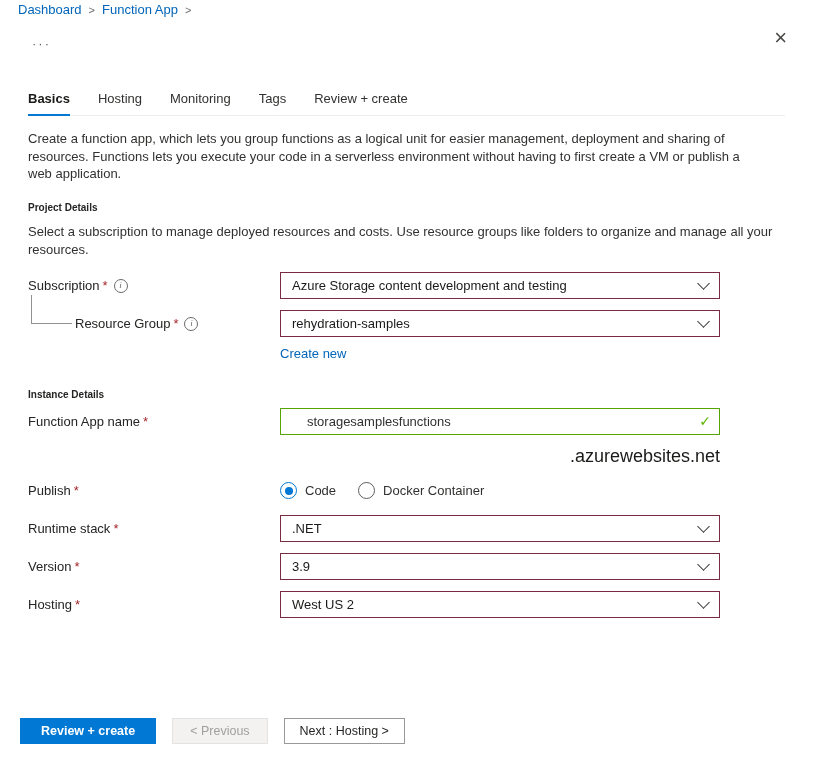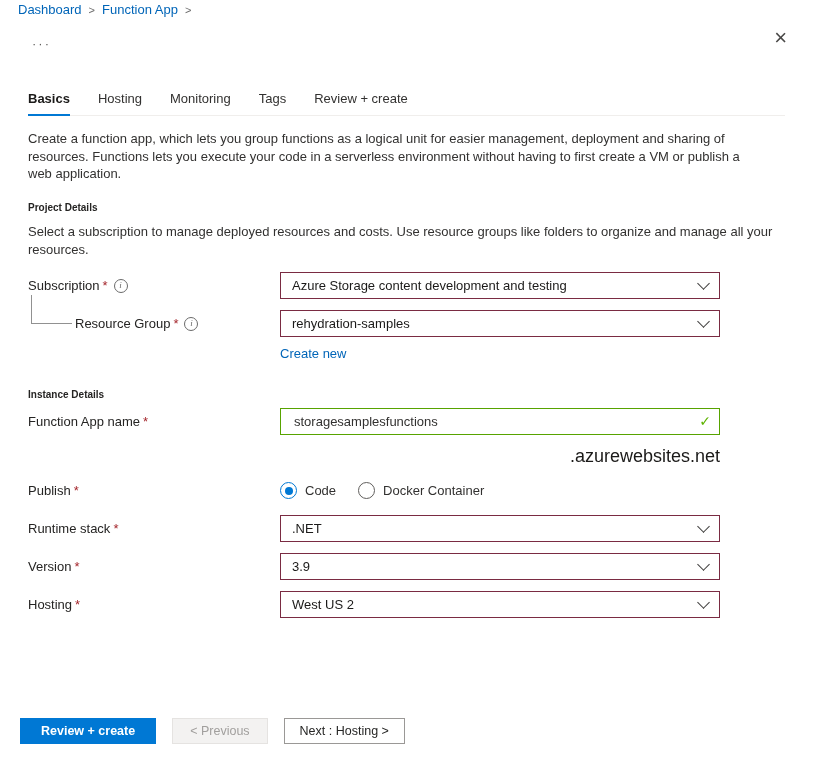--- a/index.html
+++ b/index.html
@@ -62,21 +62,21 @@
   .tree-connector {
     position: absolute; left: 3px; top: -15px; width: 41px; height: 29px;
     border-left: 1px solid #919191; border-bottom: 1px solid #919191;
   }
   .create-new-row { margin: -2px 0 0 252px; }
   .link { color: #0065b8; cursor: pointer; display: inline-block; }
 
   
   .app-name-row { margin-top: 8px; }
   .text-input {
-    width: 100%; height: 27px; border: 1px solid #57a300; padding: 0 26px 0 13px;
+    width: 100%; height: 27px; border: 1px solid #57a300; padding: 0 26px 0 26px;
     font-size: 13px; color: #323130; font-family: inherit; outline: none; background: #fff;
   }
   .check-icon { position: absolute; right: 9px; top: 5px; color: #5db300; font-size: 14px; font-weight: 700; }
   .suffix-row { margin: 4px 0 15px 252px; width: 440px; text-align: right; font-size: 18px; color: #1b1a19; }
 
   
   .publish-row { margin-bottom: 16px; }
   .radio-group { display: flex; align-items: center; gap: 22px; }
   .radio { display: flex; align-items: center; gap: 8px; cursor: pointer; }
   .radio-circle { width: 17px; height: 17px; border-radius: 50%; border: 1px solid #605e5c; position: relative; flex-shrink: 0; background: #fff; }

